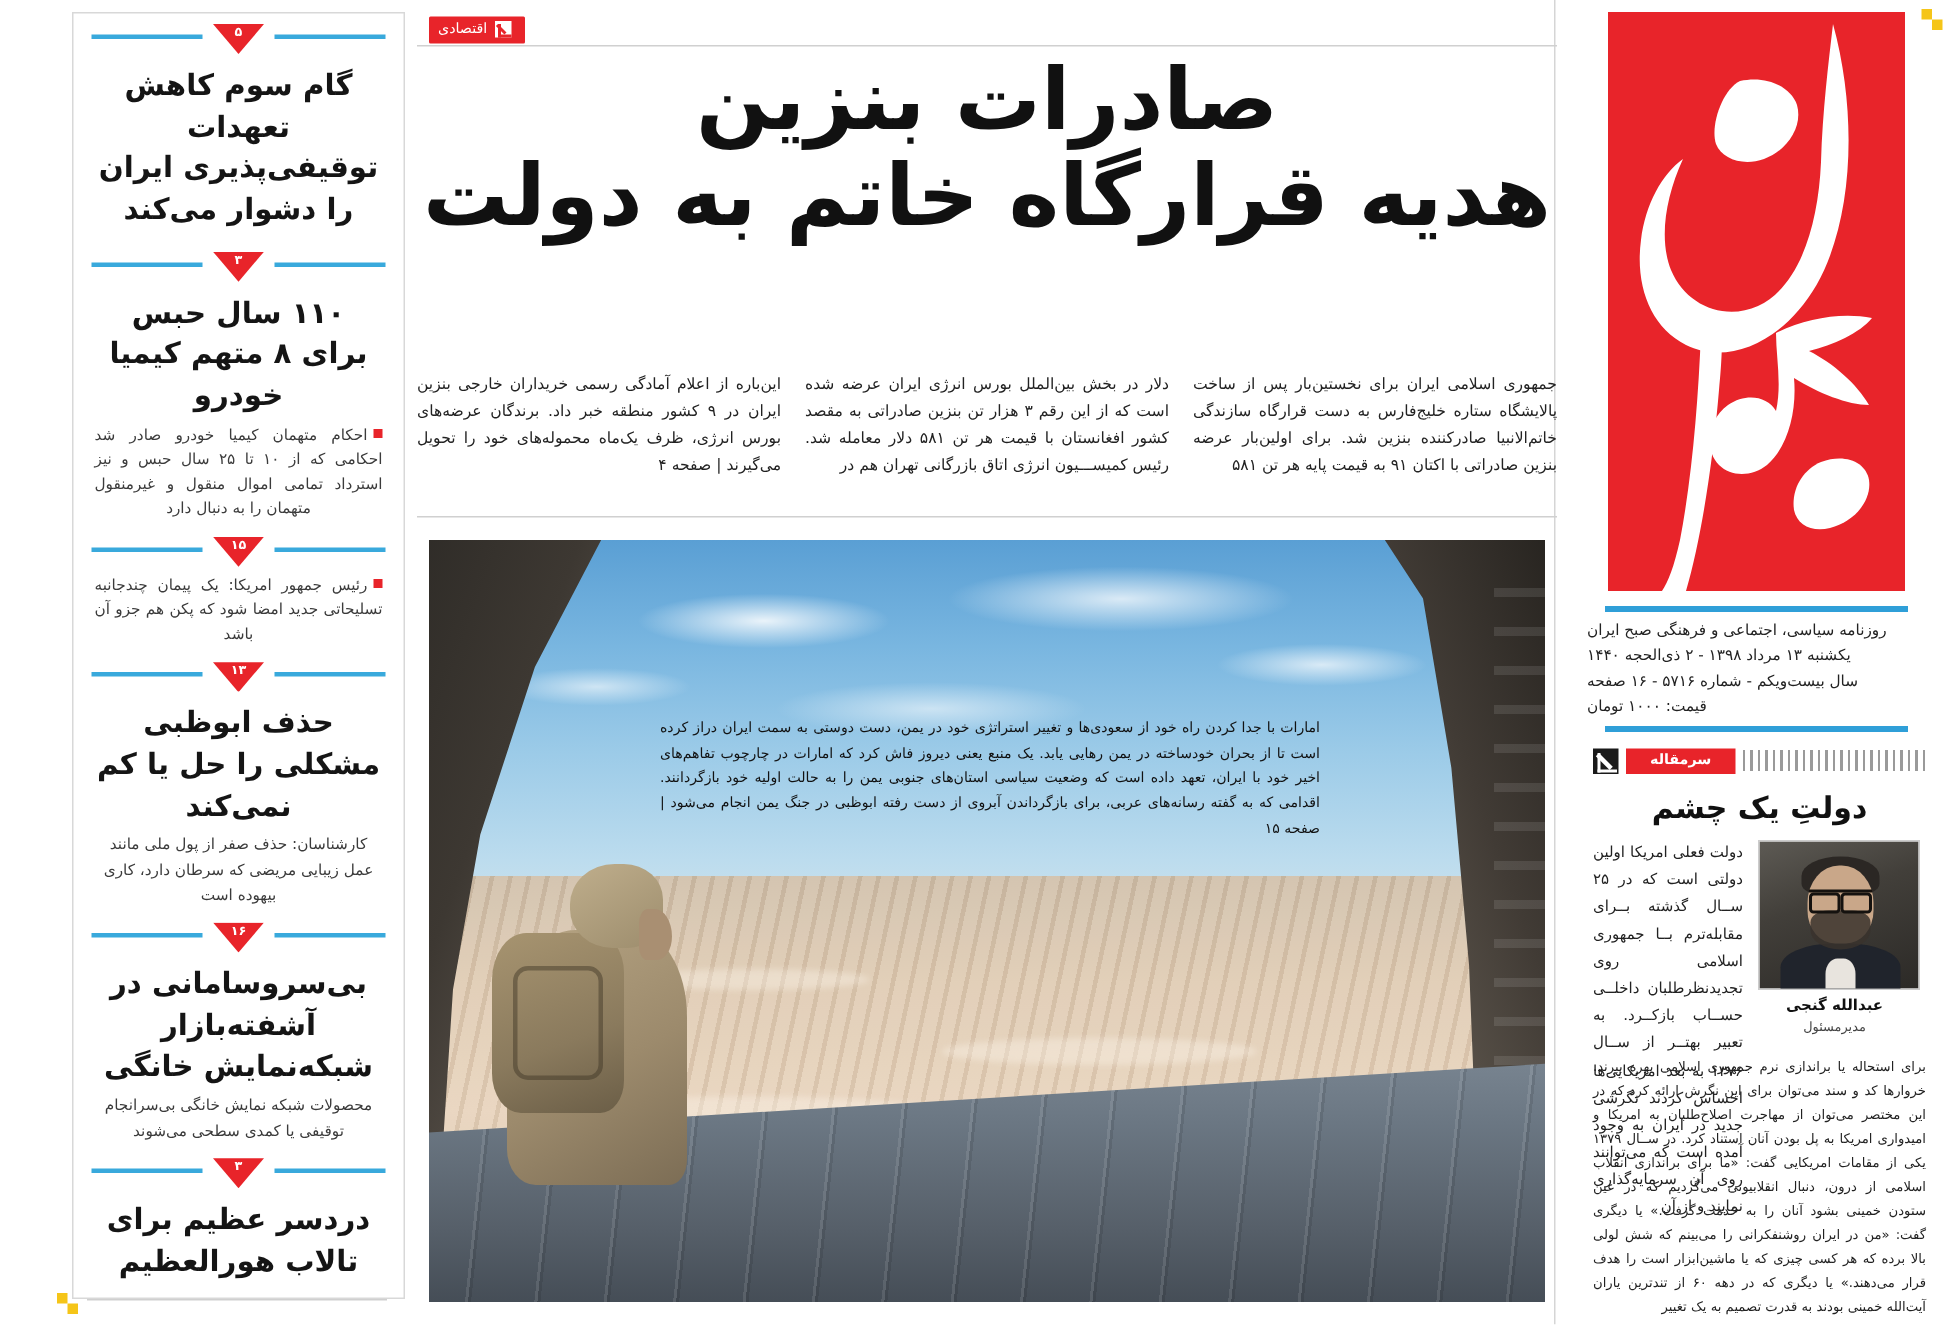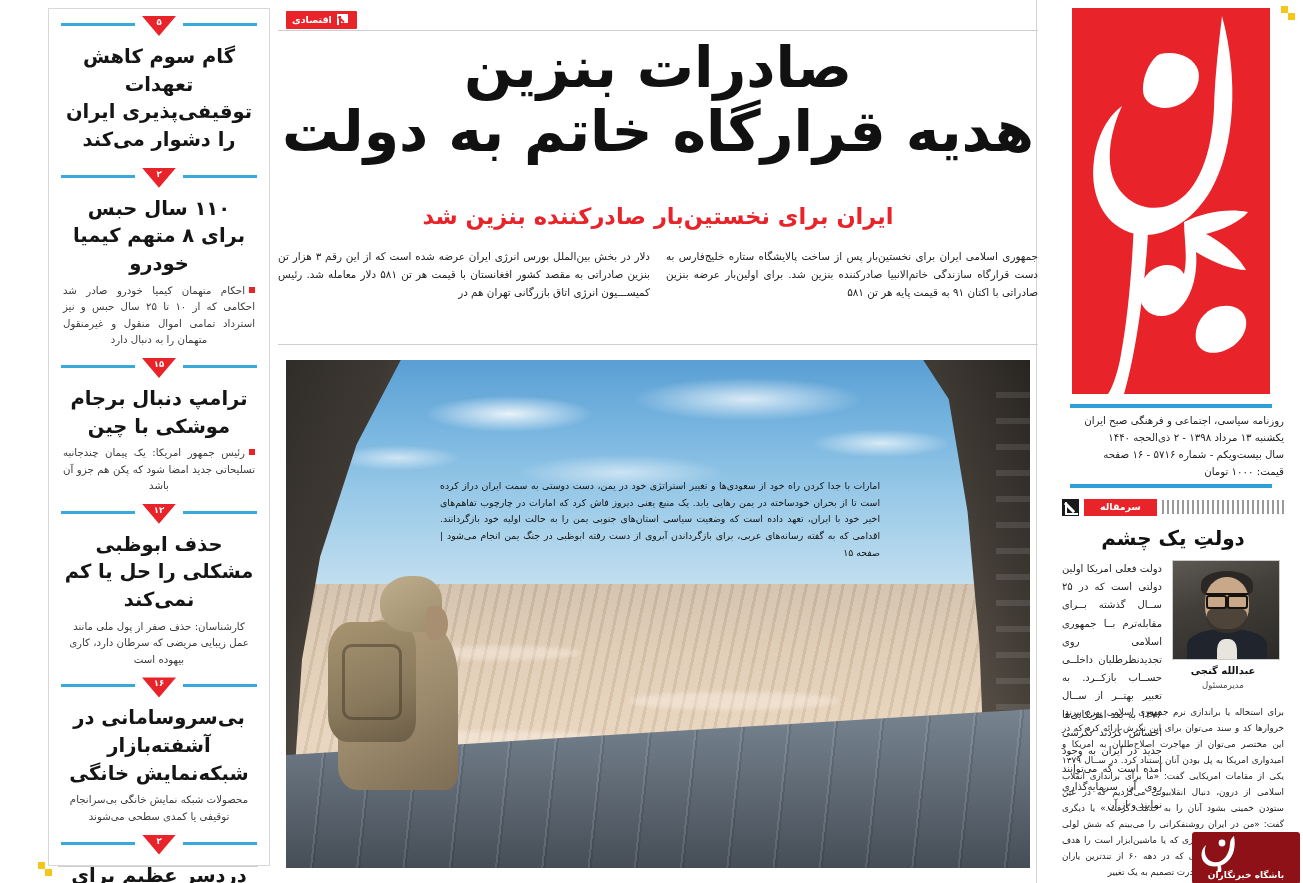--- a/index.html
+++ b/index.html
@@ -100,21 +100,21 @@
     width: 760px; height: 1px;
     background: #d0d0d0;
   }
   .kicker {
     position: absolute;
     left: 8px; top: 3px;
     background: #e8242a;
     color: #fff;
     padding: 3px 9px 4px 6px;
     font-size: 9.5px;
-    font-weight: bold;
+    font-weight: normal;
     border-radius: 1px;
     display: flex;
     gap: 5px;
     z-index: 3;
   }
   .kicker .arrow-ico {
     width: 11px; height: 11px;
     background: #fff;
     position: relative;
     display: inline-block;
@@ -341,21 +341,21 @@
     left: 28px;
     width: 202px; height: 4px;
     background: #2f9fd8;
   }
   .mh-rule.top { top: 400px; }
   .mh-rule.bot { top: 480px; }
   .mh-info {
     position: absolute;
     left: 16px; top: 408px;
     width: 226px;
-    text-align: right;
+    text-align: left;
     font-size: 10.2px;
     line-height: 1.68;
     color: #222;
   }
 
   .edit-bar {
     position: absolute;
     left: 20px; top: 494px;
     width: 222px; height: 18px;
     display: flex; flex-direction: row-reverse;
@@ -559,21 +559,20 @@
       <h2 class="side-head">۱۱۰ سال حبس برای ۸ متهم کیمیا خودرو</h2>
       <p class="side-sub"><span class="bullet"></span><span>احکام متهمان کیمیا خودرو صادر شد احکامی که از ۱۰ تا ۲۵ سال حبس و نیز استرداد تمامی اموال منقول و غیرمنقول متهمان را به دنبال دارد</span></p>
     </section>
 
     <section class="side-item">
       <div class="rule-wrap">
         <span class="bar l"></span>
           <span class="bar r"></span>
         <span class="pagenum">۱۵</span>
       </div>
-      <h2 class="side-head">ترامپ دنبال برجام موشکی با چین</h2>
       <p class="side-sub"><span class="bullet"></span><span>رئیس جمهور امریکا: یک پیمان چندجانبه تسلیحاتی جدید امضا شود که پکن هم جزو آن باشد</span></p>
     </section>
 
     <section class="side-item">
       <div class="rule-wrap">
         <span class="bar l"></span>
           <span class="bar r"></span>
         <span class="pagenum">۱۳</span>
       </div>
       <h2 class="side-head">حذف ابوظبی مشکلی را حل یا کم نمی‌کند</h2>
@@ -609,25 +608,25 @@
     <div class="kicker">
       <span class="arrow-ico"></span>
       <span>اقتصادی</span>
     </div>
 
     <h1 class="main-title">
       <span>صادرات بنزین</span><br>
       <span>هدیه قرارگاه خاتم به دولت</span>
     </h1>
 
-    <h2 class="main-sub">ایران برای نخستین‌بار صادرکننده بنزین شد</h2>
 
     <div class="lead-cols">
       <p class="lead-col">جمهوری اسلامی ایران برای نخستین‌بار پس از ساخت پالایشگاه ستاره خلیج‌فارس به دست قرارگاه سازندگی خاتم‌الانبیا صادرکننده بنزین شد. برای اولین‌بار عرضه بنزین صادراتی با اکتان ۹۱ به قیمت پایه هر تن ۵۸۱</p>
       <p class="lead-col">دلار در بخش بین‌الملل بورس انرژی ایران عرضه شده است که از این رقم ۳ هزار تن بنزین صادراتی به مقصد کشور افغانستان با قیمت هر تن ۵۸۱ دلار معامله شد. رئیس کمیســـیون انرژی اتاق بازرگانی تهران هم در</p>
+      <p class="lead-col">این‌باره از اعلام آمادگی رسمی خریداران خارجی بنزین ایران در ۹ کشور منطقه خبر داد. برندگان عرضه‌های بورس انرژی، ظرف یک‌ماه محموله‌های خود را تحویل می‌گیرند | صفحه ۴</p>
     </div>
 
     <div class="lead-divider"></div>
 
     <figure class="photo-block">
       <div class="sky"></div>
       <div class="clouds"></div>
       <div class="dunes">
         <span class="dune-ridge" style="left:18%;top:22%;width:160px;height:14px;"></span>
         <span class="dune-ridge" style="left:46%;top:38%;width:210px;height:18px;"></span>
@@ -701,27 +700,16 @@
         <span class="ap-beard"></span>
         <span class="ap-glass"></span>
       </div>
       <div class="author-name">عبدالله گنجی</div>
       <div class="author-role">مدیرمسئول</div>
     </div>
 
     <p class="edit-body-a">دولت فعلی امریکا اولین دولتی است که در ۲۵ ســال گذشته بــرای مقابله‌ترم بــا جمهوری اسلامی روی تجدیدنظرطلبان داخلــی حســاب بازکــرد. به تعبیر بهتــر از ســال ۱۳۷۶ به بعد امریکایی‌ها احساس کردند نگرشی جدید در ایران به وجود آمده است که می‌توانند روی آن سرمایه‌گذاری نمایند و از آن</p>
     <p class="edit-body-b">برای استحاله یا براندازی نرم جمهوری اسلامی بهره ببرند. خروارها کد و سند می‌توان برای این نگرش ارائه کرد که در این مختصر می‌توان از مهاجرت اصلاح‌طلبان به امریکا و امیدواری امریکا به پل بودن آنان استناد کرد. در ســال ۱۳۷۹ یکی از مقامات امریکایی گفت: «ما برای براندازی انقلاب اسلامی از درون، دنبال انقلابیونی می‌گردیم که در عین ستودن خمینی بشود آنان را به خدمت گرفت.» یا دیگری گفت: «من در ایران روشنفکرانی را می‌بینم که شش لولی بالا برده که هر کسی چیزی که یا ماشین‌ابزار است را هدف قرار می‌دهند.» یا دیگری که در دهه ۶۰ از تندترین یاران آیت‌الله خمینی بودند به قدرت تصمیم به یک تغییر</p>
 
-    <div class="watermark">
-      <svg class="wm-glyph" viewBox="0 0 42 38" aria-hidden="true">
-        <g fill="#ffffff">
-          <path d="M34 2 C36 12 34 22 27 28 C20 34 9 34 4 28 C0 23 1 15 6 11
-                   C3 19 6 26 13 28 C22 30 29 22 30 10 C30 7 31 4 34 2 Z"></path>
-          <circle cx="22" cy="9" r="3.4"></circle>
-          <path d="M17 30 C18 33 18 36 17 38 L21 38 C22 35 21 32 20 30 Z"></path>
-        </g>
-      </svg>
-      <span class="wm-text">باشگاه خبرنگاران</span>
-    </div>
 
   </div>
 
 </div>
 
 </body></html>

